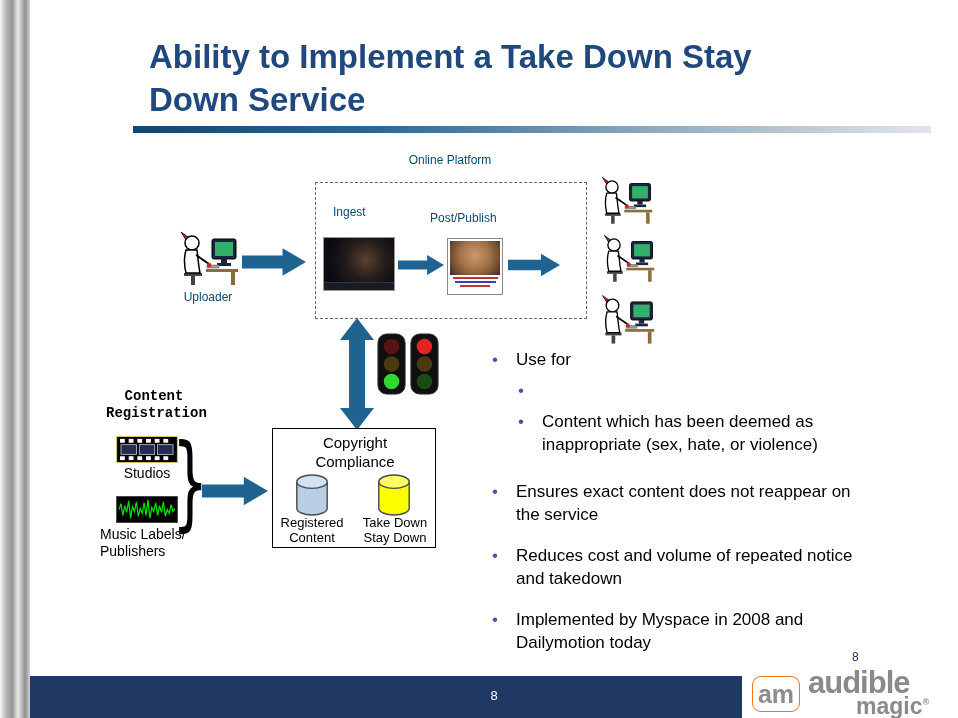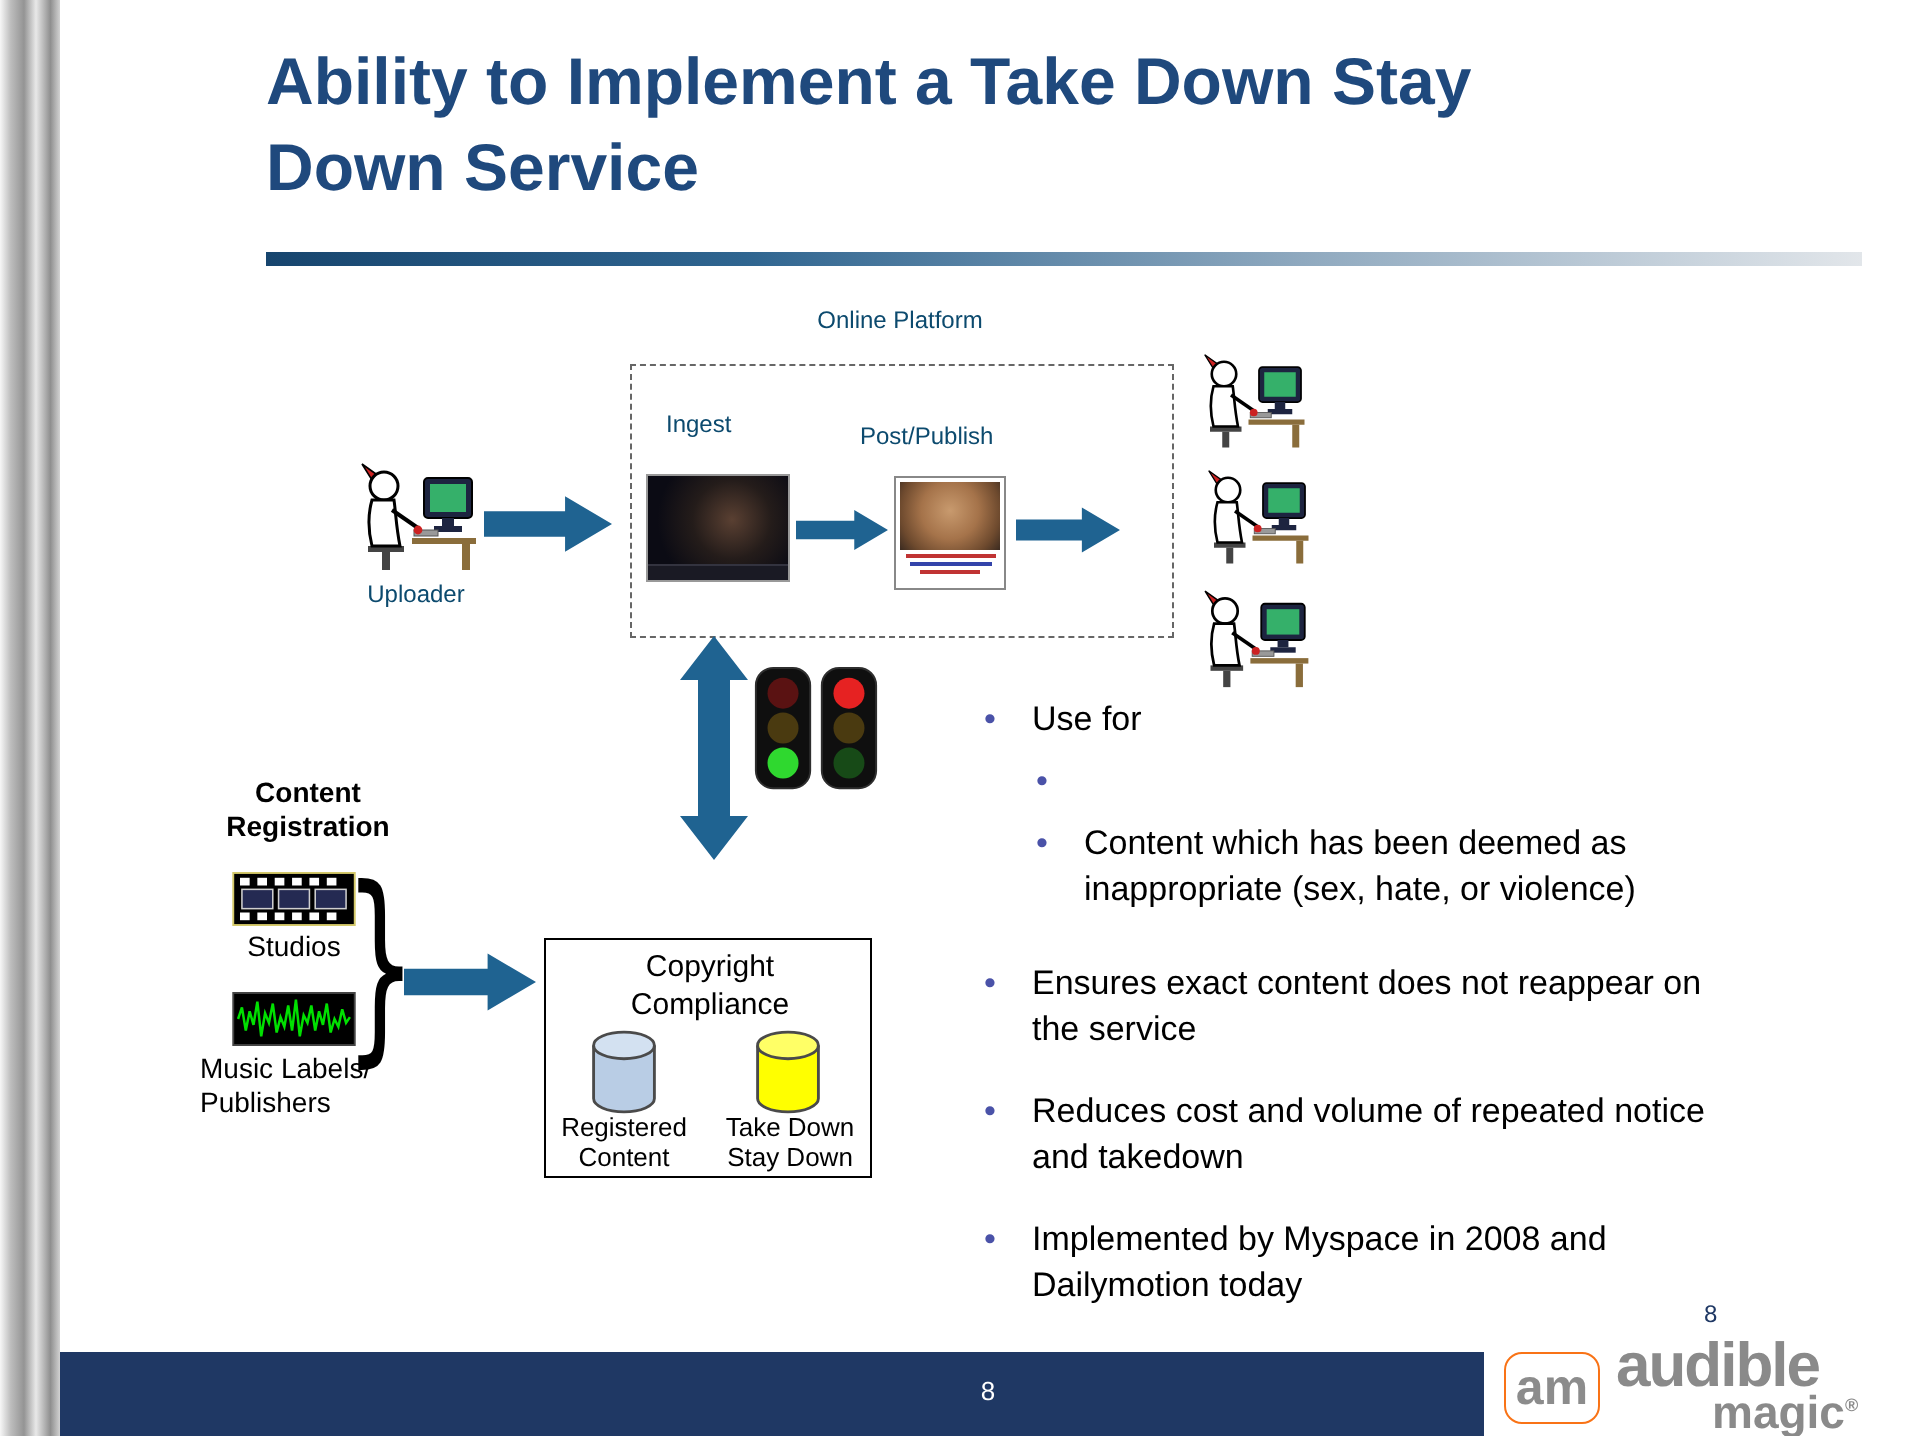--- a/index.html
+++ b/index.html
@@ -3,21 +3,21 @@
 <meta charset="utf-8">
 <style>
   html,body{margin:0;padding:0;background:#fff;}
   .slide{position:relative;width:958px;height:718px;background:#fff;overflow:hidden;
          font-family:"Liberation Sans", sans-serif;color:#000;}
 
   
   .left-strip{position:absolute;left:0;top:0;width:30px;height:718px;
     background:linear-gradient(90deg,#f7f7f7 0%,#bdbdbd 18%,#949494 40%,#e8e8e8 60%,#8f8f8f 84%,#d2d2d2 100%);}
 
-  .title{position:absolute;left:133px;top:20px;width:700px;margin:0;
+  .title{position:absolute;left:133px;top:20px;width:700px;margin:16px;
          font-size:33px;font-weight:bold;color:#1F497D;line-height:1.3;}
   .rule{position:absolute;left:133px;top:126px;width:798px;height:7px;
         background:linear-gradient(90deg,#17456e 0%,#2f6590 30%,#8fa9bf 65%,#e2e6ea 100%);}
 
   .lbl{position:absolute;font-size:12px;color:#0c4a6e;}
   .lbl.center{text-align:center;}
 
   
   .platform-box{position:absolute;left:315px;top:182px;width:270px;height:135px;
                 border:1px dashed #666;}
@@ -39,34 +39,34 @@
 
   .arrow-svg{position:absolute;}
   .arrow-fill{fill:#1F6391;}
 
   .person-svg{position:absolute;}
 
   .traffic-svg{position:absolute;left:376px;top:332px;width:64px;height:66px;}
 
   
   .cc-box{position:absolute;left:272px;top:428px;width:164px;height:120px;
-          border:1.5px solid #000;background:#fff;box-sizing:border-box;margin-top:41px;}
+          border:1.5px solid #000;background:#fff;box-sizing:border-box;}
   .cc-title{position:absolute;left:27px;top:4px;width:110px;text-align:center;
             font-size:15px;line-height:19px;}
   .cyl{position:absolute;width:38px;height:44px;}
   .cyl.blue{left:20px;top:44px;}
   .cyl.yellow{left:102px;top:44px;}
   .cyl-lbl{position:absolute;top:86px;width:76px;text-align:center;
            font-size:13px;line-height:15px;}
   .cyl-lbl.blue{left:1px;}
   .cyl-lbl.yellow{left:84px;}
 
   
   .creg-lbl{position:absolute;left:106px;top:388px;width:96px;text-align:center;
-            font-weight:bold;font-size:14px;line-height:17px;}
+            font-weight:bold;font-size:14px;line-height:17px;font-family:Liberation Mono, monospace;}
   .film-svg{position:absolute;left:116px;top:436px;width:62px;height:27px;}
   .studios-lbl{position:absolute;left:116px;top:465px;width:62px;text-align:center;font-size:14px;}
   .wave-svg{position:absolute;left:116px;top:496px;width:62px;height:27px;}
   .music-lbl{position:absolute;left:100px;top:526px;width:94px;
              font-size:14px;line-height:17px;}
   .brace{position:absolute;left:172px;top:430px;font-size:104px;line-height:104px;
          font-family:"DejaVu Sans", sans-serif;transform:scaleX(0.55);transform-origin:left center;}
 
   
   .bullets{position:absolute;left:492px;top:348px;width:434px;}

